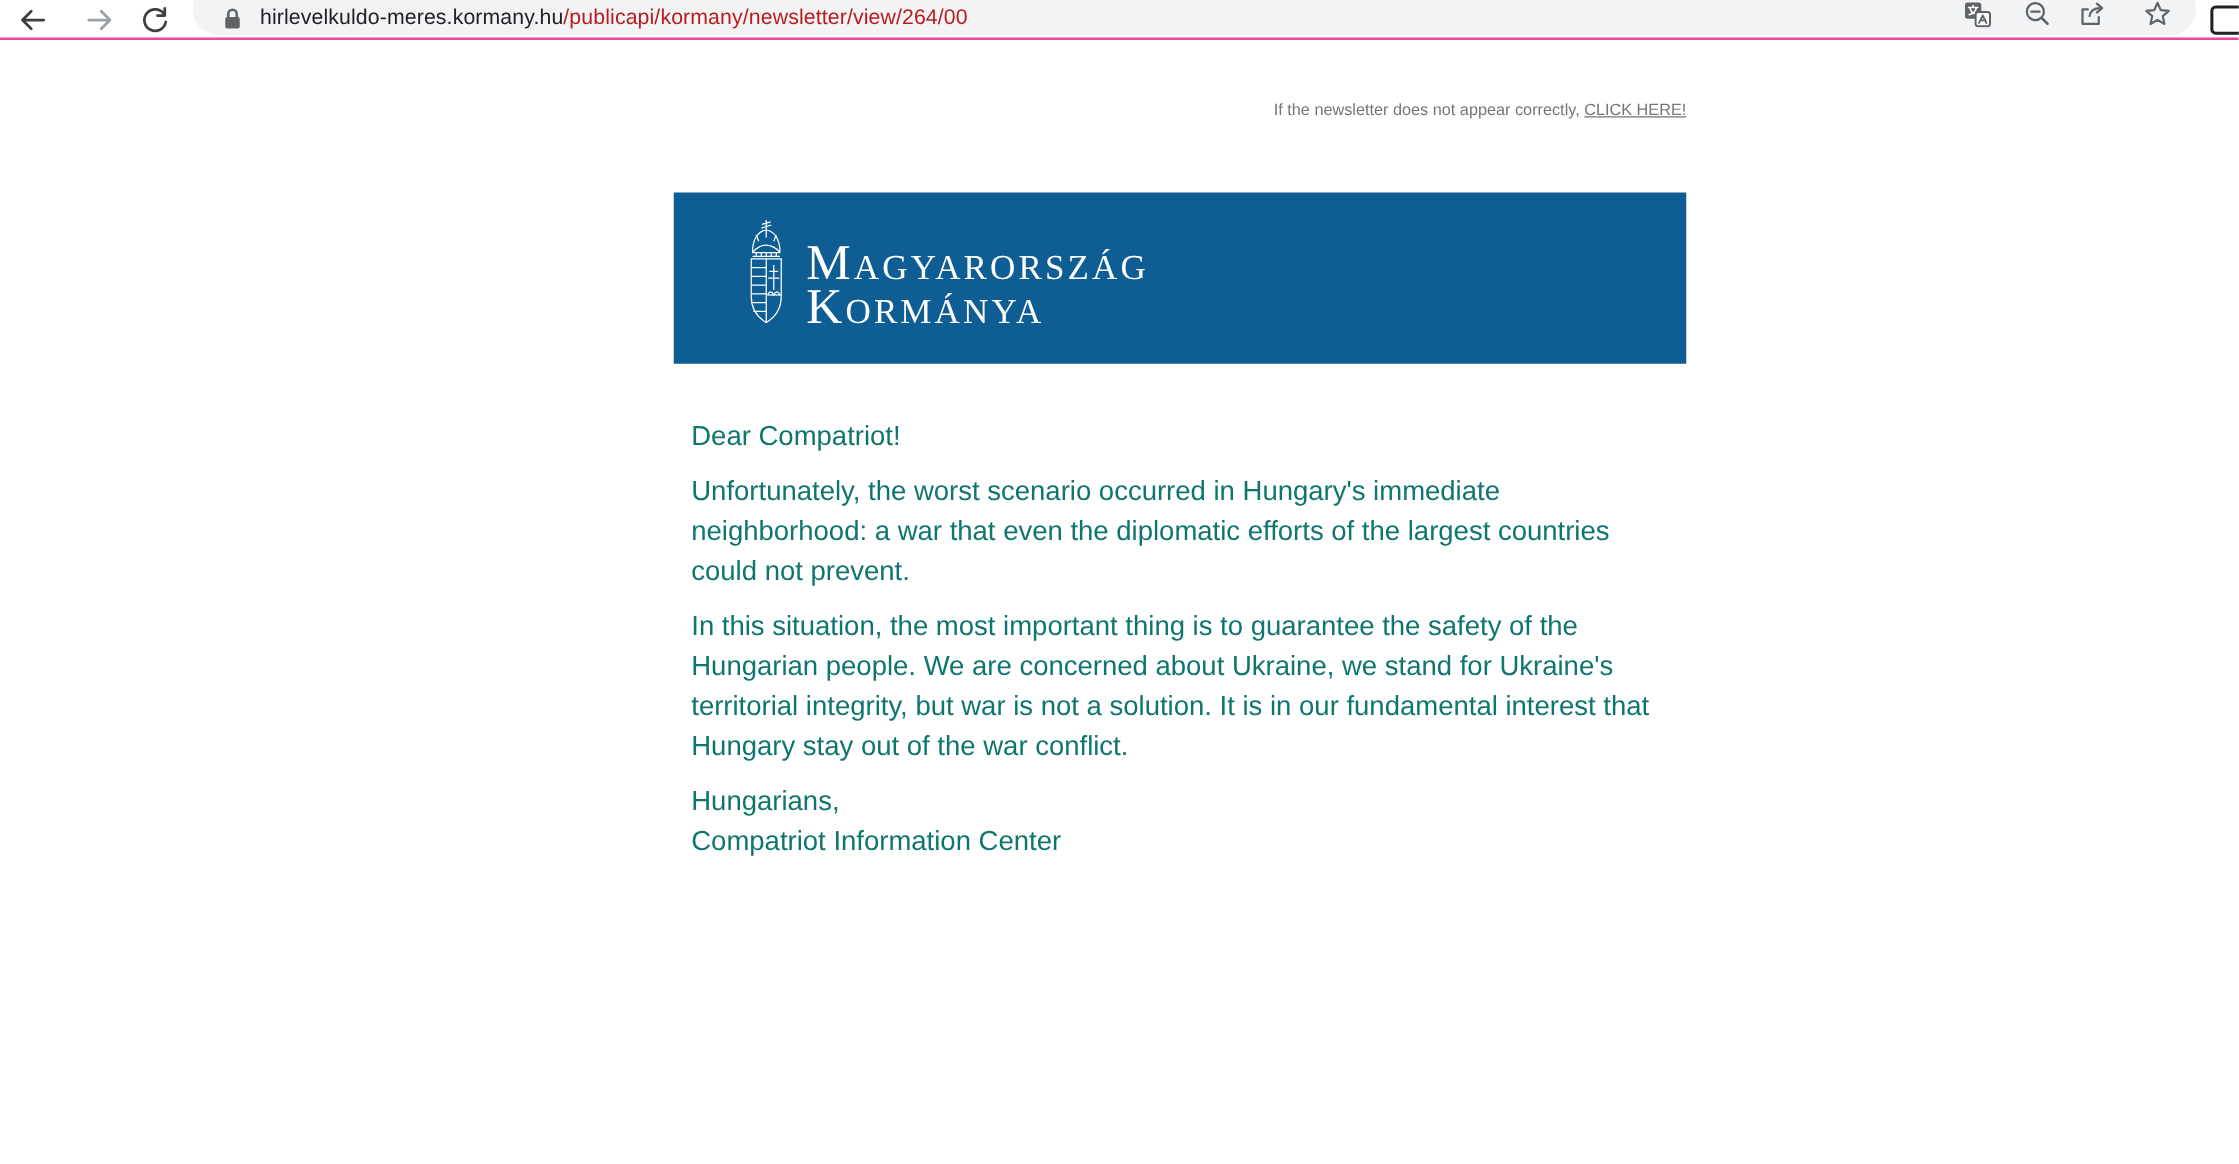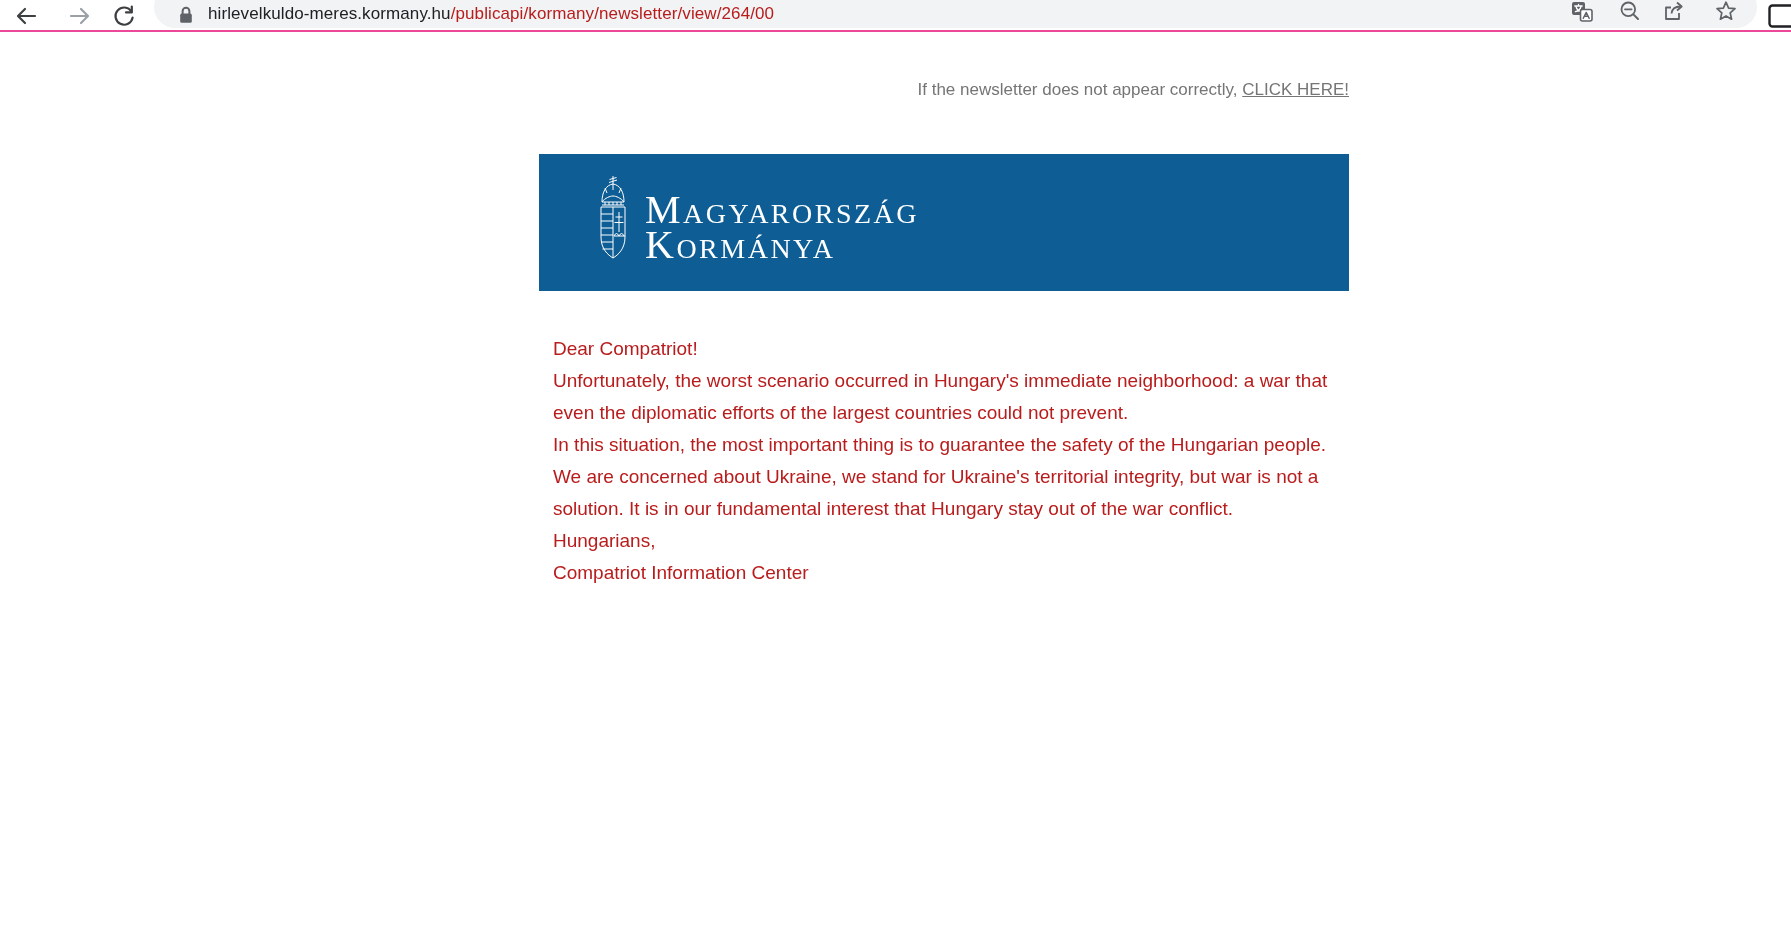--- a/index.html
+++ b/index.html
@@ -28,35 +28,35 @@
   .ic-translate { left:1416px; }
   .ic-zoom { left:1464px; }
   .ic-share { left:1508px; }
   .ic-star { left:1560px; }
   .side-panel-btn { position:absolute; left:1768px; top:4px; width:30px; height:24px; }
 
   
   .page { position:relative; width:100%; height:897px; background:#fff; }
 
   .notice { position:absolute; top:48px; left:539px; width:810px; text-align:right;
-            font-size:17px; color:#757575; }
+            font-size:13px; color:#757575; }
   .notice a { color:#757575; text-decoration:underline; cursor:pointer; }
 
   .banner { position:absolute; top:122px; left:539px; width:810px; height:137px;
             background:#0e5d95; }
   .coat { position:absolute; left:55px; top:20px; }
   .orgname { position:absolute; left:106px; top:38px; color:#ffffff;
              font-family:"Liberation Serif","DejaVu Serif",serif;
              font-variant:small-caps; font-size:40px; line-height:35px;
              letter-spacing:2.5px; font-weight:400; }
 
   .content { position:absolute; top:301px; left:553px; width:790px;
-             font-size:19px; line-height:32px; color:#b91c1c; }
+             font-size:22px; line-height:32px; color:#0f766e; }
   .content p { margin:0 0 0 0; }
-  .content p + p { }
+  .content p + p { margin-top:12px; }
   .salutation { margin-bottom:12px; }
   .closing { margin-top:38px; }
 </style>
 </head>
 <body>
 
 <div class="toolbar">
 
   <div class="navbtn btn-back">
     <span>

